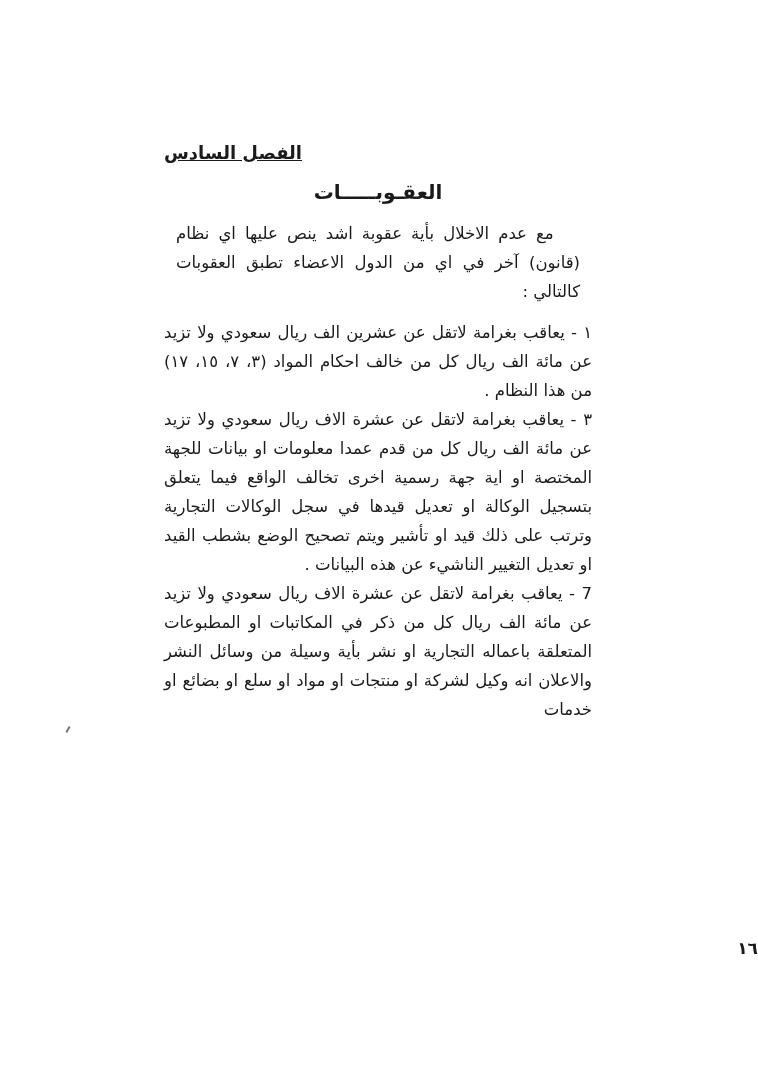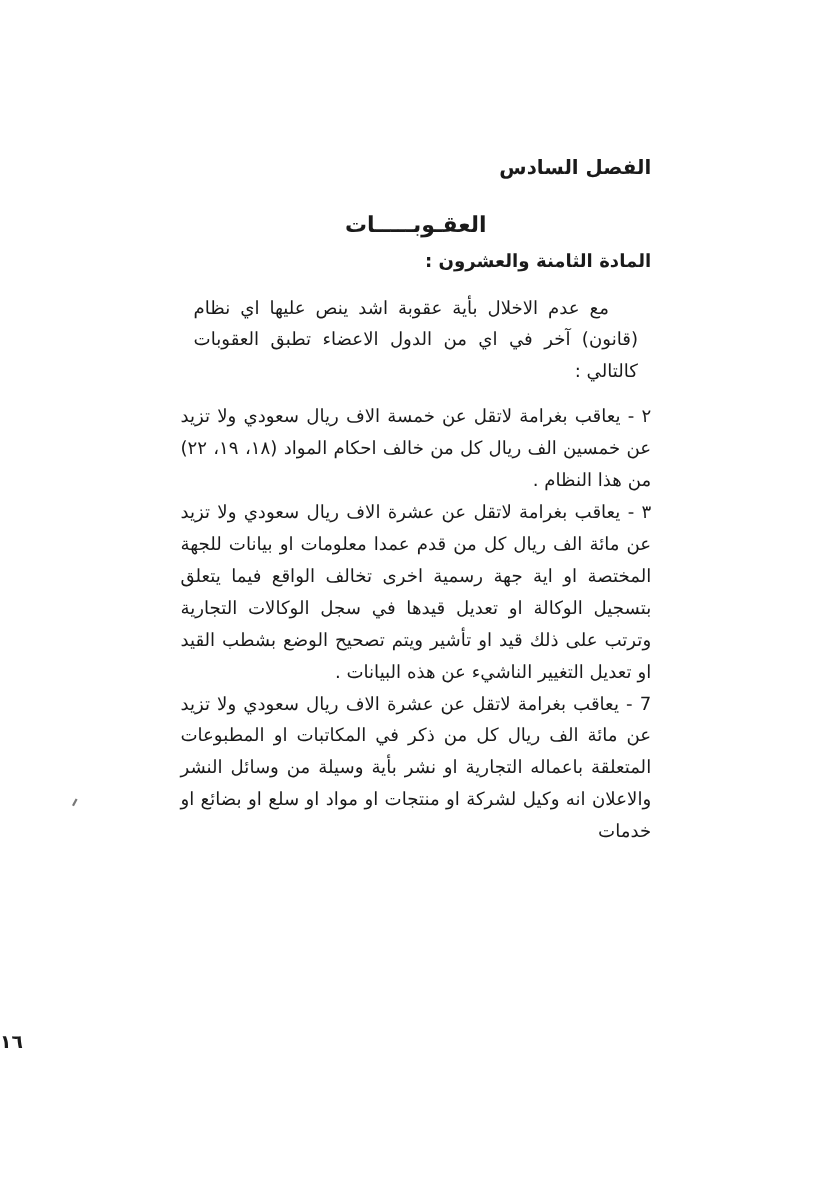--- a/index.html
+++ b/index.html
@@ -18,25 +18,26 @@
   }
   .content {
     position: absolute;
     top: 138px;
     right: 166px;
     width: 428px;
     direction: rtl;
     text-align: justify;
   }
   .chapter-title {
-    text-align: right;
+    text-align: left;
     font-weight: bold;
     font-size: 18px;
     line-height: 30px;
-    margin: 0 0 21px 0;
+    margin: 0 0 9px 0;
+    text-decoration: underline;
   }
   .section-title {
     text-align: center;
     font-weight: bold;
     font-size: 20px;
     line-height: 30px;
     margin: 0 0 4px 0;
   }
   .article-heading {
     font-weight: bold;
@@ -54,21 +55,21 @@
   .penalty-item {
     font-size: 16.5px;
     line-height: 29px;
     margin: 0;
   }
   .page-number {
     position: absolute;
     top: 938px;
     left: 0;
     width: 758px;
-    text-align: left;
+    text-align: right;
     font-size: 17px;
     font-weight: bold;
     direction: rtl;
   }
   .scan-artifact {
     position: absolute;
     top: 726px;
     left: 67px;
     width: 2px;
     height: 7px;
@@ -81,26 +82,25 @@
 <body>
 
 <div class="scan-page">
 
   <div class="content">
 
     <div class="chapter-title">الفصل السادس</div>
 
     <div class="section-title">العقـوبـــــات</div>
 
-    <div class="article-heading">المادة الثامنة والعشرون :</div>
 
     <p class="intro">مع عدم الاخلال بأية عقوبة اشد ينص عليها اي نظام (قانون) آخر في اي من الدول الاعضاء تطبق العقوبات كالتالي :</p>
 
+    <p class="penalty-item">١ - يعاقب بغرامة لاتقل عن عشرين الف ريال سعودي ولا تزيد عن مائة الف ريال كل من خالف احكام المواد (٣، ٧، ١٥، ١٧) من هذا النظام .</p>
 
-    <p class="penalty-item">٢ - يعاقب بغرامة لاتقل عن خمسة الاف ريال سعودي ولا تزيد عن خمسين الف ريال كل من خالف احكام المواد (١٨، ١٩، ٢٢) من هذا النظام .</p>
 
     <p class="penalty-item">٣ - يعاقب بغرامة لاتقل عن عشرة الاف ريال سعودي ولا تزيد عن مائة الف ريال كل من قدم عمدا معلومات او بيانات للجهة المختصة او اية جهة رسمية اخرى تخالف الواقع فيما يتعلق بتسجيل الوكالة او تعديل قيدها في سجل الوكالات التجارية وترتب على ذلك قيد او تأشير ويتم تصحيح الوضع بشطب القيد او تعديل التغيير الناشيء عن هذه البيانات .</p>
 
     <p class="penalty-item">7 - يعاقب بغرامة لاتقل عن عشرة الاف ريال سعودي ولا تزيد عن مائة الف ريال كل من ذكر في المكاتبات او المطبوعات المتعلقة باعماله التجارية او نشر بأية وسيلة من وسائل النشر والاعلان انه وكيل لشركة او منتجات او مواد او سلع او بضائع او خدمات</p>
 
   </div>
 
   <div class="scan-artifact"></div>
 
   <div class="page-number">١٦</div>

